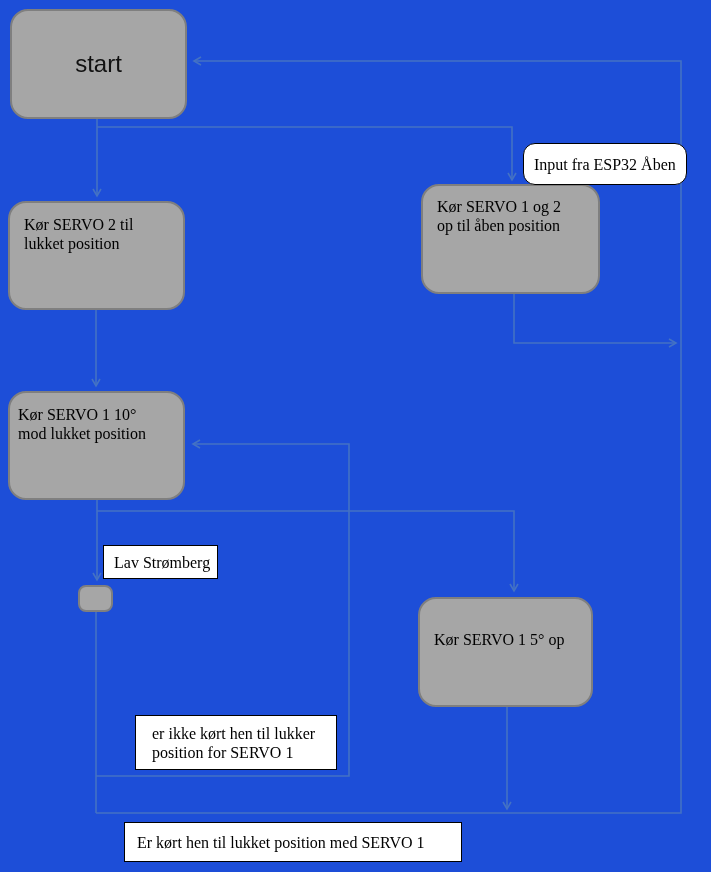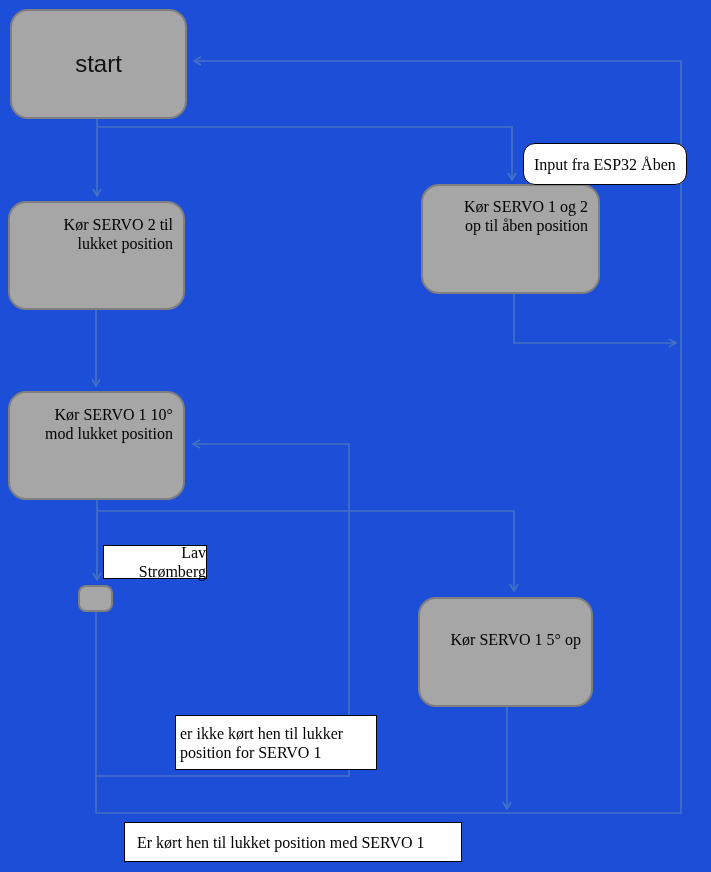--- a/index.html
+++ b/index.html
@@ -23,21 +23,21 @@
   .arrowhead-path{stroke:var(--connector);stroke-width:1.6;fill:none;}
   .node{
     position:absolute;box-sizing:border-box;
     background:var(--node-fill);
     border:2px solid var(--node-border);
     border-radius:18px;
     color:#000;
     font-size:16px;line-height:19px;
     white-space:pre-line;
   }
-  .node-pad{padding:12px 10px 0 14px;text-align:right;}
+  .node-pad{padding:12px 10px 0 14px;}
   .label-box{
     position:absolute;box-sizing:border-box;
     background:#ffffff;
     border:1.5px solid var(--label-border);
     color:#000;
     font-size:16px;line-height:19px;
     display:flex;align-items:center;
     padding-left:10px;
     white-space:pre-line;
   }
@@ -48,23 +48,23 @@
     font-size:24px;line-height:24px;
     color:#111;
   }
   #node-servo2{left:8px;top:201px;width:177px;height:109px;}
   #node-servo1-10{left:8px;top:391px;width:177px;height:109px;padding-left:8px;}
   #node-servo12{left:421px;top:184px;width:179px;height:110px;padding-top:11px;}
   #node-servo1-5{left:418px;top:597px;width:175px;height:110px;padding-top:31px;}
   #node-small{left:78px;top:585px;width:35px;height:27px;border-radius:8px;}
   #label-input-luk{left:108px;top:144px;width:162px;height:42px;}
   #label-input-aaben{left:523px;top:143px;width:164px;height:42px;border-radius:12px;}
-  #label-lav{left:103px;top:545px;width:104px;height:34px;text-align:right;}
+  #label-lav{left:103px;top:545px;width:115px;height:34px;text-align:right;}
   #label-hoj{left:523px;top:544px;width:139px;height:31px;}
-  #label-not-closed{left:135px;top:715px;width:202px;height:55px;padding-left:4px;margin-left:40px;}
+  #label-not-closed{left:135px;top:715px;width:202px;height:55px;padding-left:16px;}
   #label-closed{left:112px;top:822px;width:338px;height:40px;padding-left:12px;margin-left:12px;}
 </style>
 </head>
 <body>
 
 <div id="canvas">
 
   <svg id="connectors" viewBox="0 0 711 872" xmlns="http://www.w3.org/2000/svg">
     <defs>
       <marker id="arrow" viewBox="0 0 12 12" refX="9" refY="6" markerWidth="12" markerHeight="12" orient="auto" markerUnits="userSpaceOnUse">

